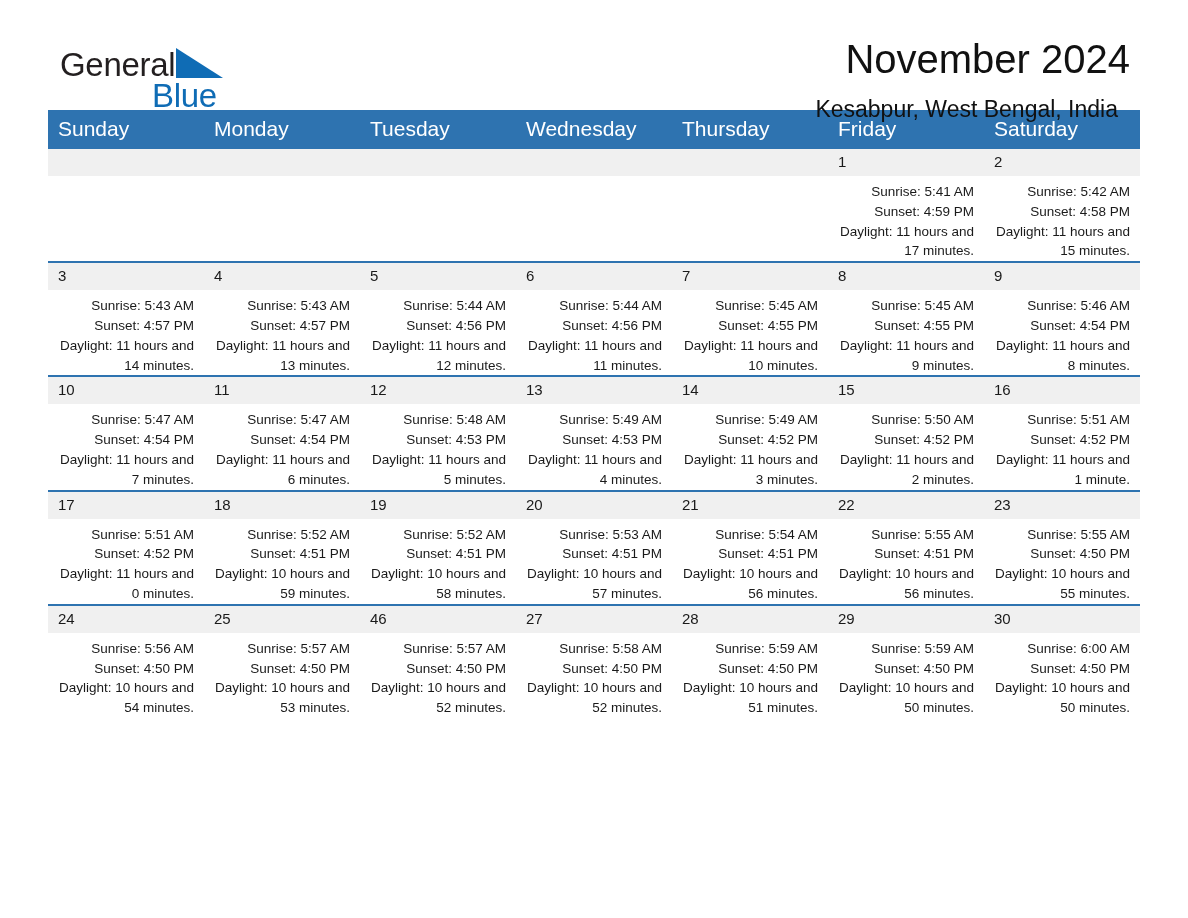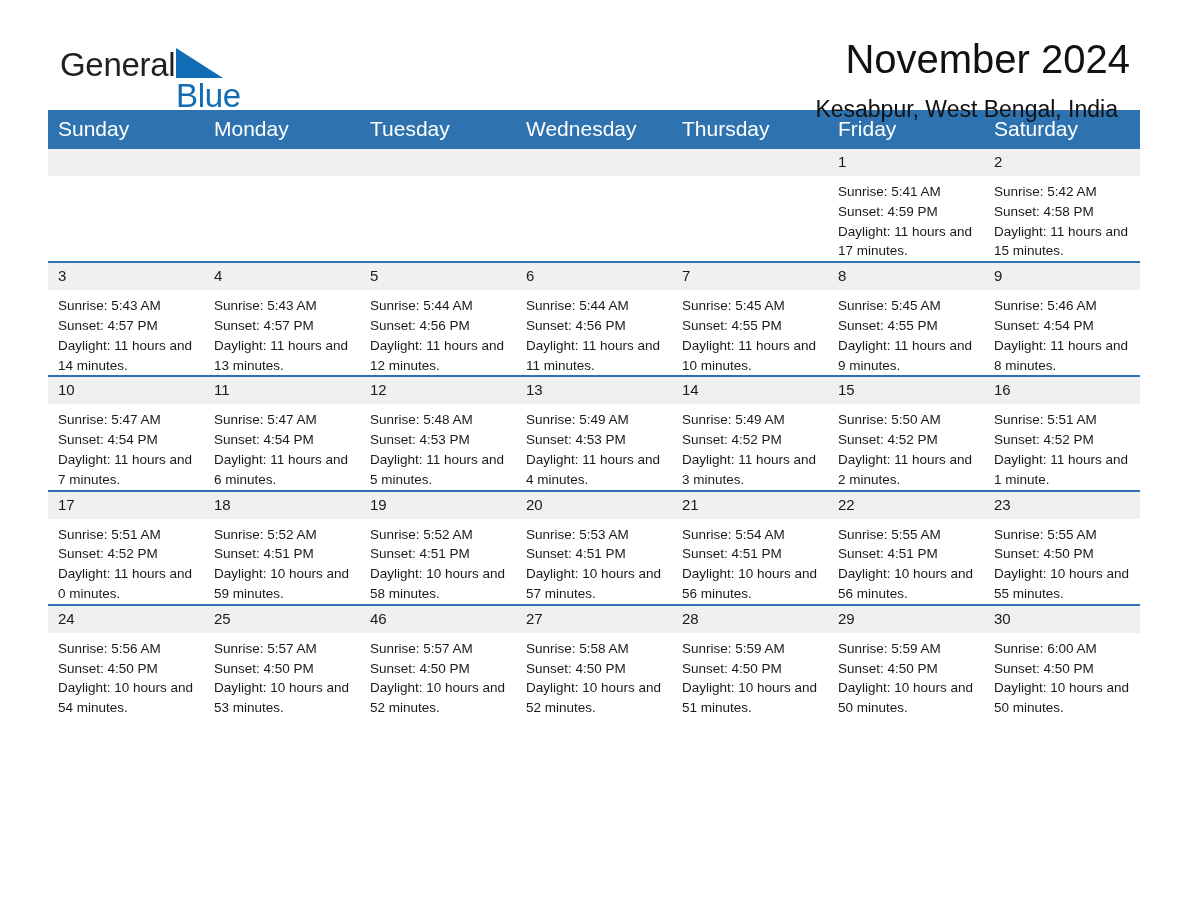--- a/index.html
+++ b/index.html
@@ -50,21 +50,21 @@
     vertical-align: -2px;
     margin-left: 1px;
     width: 0;
     height: 0;
     border-left: 47px solid #0f6cb5;
     border-top: 30px solid transparent;
   }
   .brand-row2 {
     display: block;
     margin-top: -2px;
-    margin-left: 116px;
+    margin-left: 92px;
     font-size: 33px;
     color: #0f6cb5;
     letter-spacing: -0.3px;
   }
   .title-block {
     position: absolute;
     right: 10px;
     top: 38px;
     text-align: right;
   }
@@ -123,20 +123,21 @@
     line-height: 16px;
   }
   .daynum.empty {
     color: transparent;
   }
   .details {
     padding: 6px 10px 0 10px;
     font-size: 13.5px;
     line-height: 19.8px;
     color: #1a1a1a;
+    text-align: right;
   }
   .details div {
     white-space: nowrap;
   }
   .details .daylight-line {
     white-space: normal;
   }
 </style>
 </head>
 <body>

